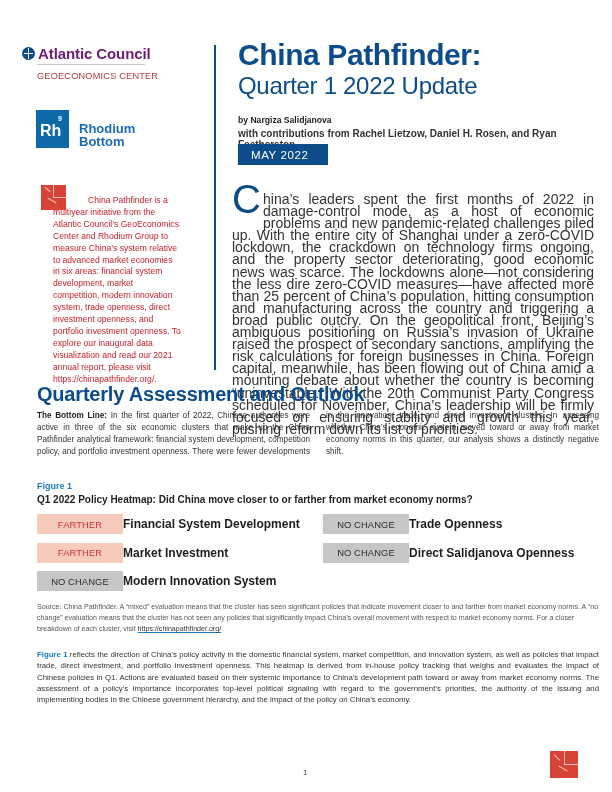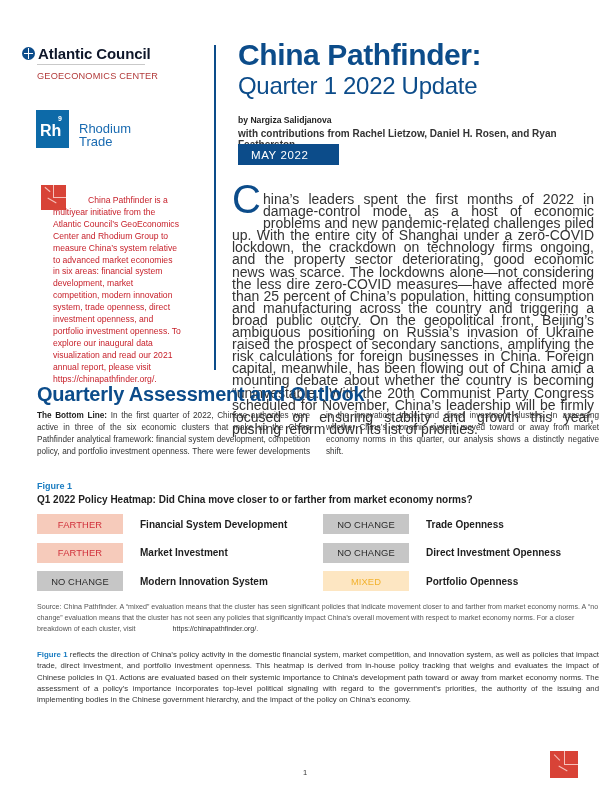--- a/index.html
+++ b/index.html
@@ -4,39 +4,39 @@
 <style>
   * { box-sizing: border-box; margin: 0; padding: 0; }
   html, body { width: 612px; height: 792px; background: #ffffff; overflow: hidden; }
   body { position: relative; font-family: "Liberation Sans", sans-serif; color: #2b2b2b; }
 
   
   .ac-logo { position: absolute; left: 22px; top: 45px; display: flex; align-items: center; }
   .ac-globe { width: 13px; height: 13px; border-radius: 50%; background: #0c4c8a; position: relative; margin-right: 3px; overflow: hidden; }
   .ac-globe::before { content: ""; position: absolute; left: 2px; top: 6px; width: 9px; height: 1px; background: #fff; }
   .ac-globe::after { content: ""; position: absolute; left: 6px; top: 1px; width: 1px; height: 11px; background: #fff; }
-  .ac-name { font-weight: bold; font-size: 15px; color: #0f172a; letter-spacing: -0.1px; }
+  .ac-name { font-weight: bold; font-size: 15px; color: #701a75; letter-spacing: -0.1px; }
   .ac-divider { position: absolute; left: 37px; top: 64px; width: 108px; height: 1px; background: #c9c9c9; }
   .ac-sub { position: absolute; left: 37px; top: 71px; font-size: 9.2px; color: #b23a3a; letter-spacing: 0.2px; }
 
   .rh-logo { position: absolute; left: 36px; top: 110px; display: flex; align-items: flex-end; }
   .rh-box { width: 33px; height: 38px; background: #0d6aa8; color: #fff; position: relative; }
   .rh-box .rh { position: absolute; left: 4px; top: 12px; font-weight: bold; font-size: 16px; }
   .rh-box .sup { position: absolute; left: 22px; top: 5px; font-weight: bold; font-size: 7px; }
-  .rh-text { margin-left: 10px; font-weight: normal; font-size: 13px; line-height: 13px; color: #1a6bb1; }
+  .rh-text { margin-left: 10px; font-weight: bold; font-size: 13px; line-height: 13px; color: #1a6bb1; }
 
   
   .vrule { position: absolute; left: 214px; top: 45px; width: 2px; height: 325px; background: #0c4c8a; }
 
   
   .title1 { position: absolute; left: 238px; top: 38px; font-weight: bold; font-size: 30px; color: #0c4c8a; letter-spacing: -0.4px; }
   .title2 { position: absolute; left: 238px; top: 72px; font-size: 24px; color: #0c4c8a; letter-spacing: -0.3px; }
   .byline { position: absolute; left: 238px; top: 115px; font-weight: bold; font-size: 8.6px; color: #1e1e1e; }
   .contrib { position: absolute; left: 238px; top: 128px; font-size: 10px; font-weight: bold; color: #333; }
-  .date-badge { position: absolute; left: 238px; top: 144px; width: 101px; height: 21px; background: #0c4c8a; color: #fff; font-size: 11.5px; letter-spacing: 0.6px; display: flex; align-items: center; padding-left: 13px; }
+  .date-badge { position: absolute; left: 238px; top: 144px; width: 90px; height: 21px; background: #0c4c8a; color: #fff; font-size: 11.5px; letter-spacing: 0.6px; display: flex; align-items: center; padding-left: 13px; }
 
   
   .pf-icon { position: absolute; left: 41px; top: 185px; width: 25px; height: 25px; background: #d84337; }
   .pf-icon .l1 { position: absolute; left: 12px; top: 0; width: 1px; height: 12px; background: #f6c1bb; }
   .pf-icon .l2 { position: absolute; left: 12px; top: 12px; width: 13px; height: 1px; background: #f6c1bb; }
   .pf-icon .l3 { position: absolute; left: 3px; top: 4px; width: 7px; height: 1px; background: #f6c1bb; transform: rotate(40deg); }
   .pf-icon .l4 { position: absolute; left: 6px; top: 15px; width: 10px; height: 1px; background: #f6c1bb; transform: rotate(30deg); }
   .blurb { position: absolute; left: 37px; top: 179px; width: 160px; font-size: 8.6px; line-height: 11.9px; color: #c7212b; text-indent: 35px; }
   .blurb p { margin: 16px; }
 
@@ -50,26 +50,26 @@
   .bottom-line { position: absolute; left: 37px; top: 410px; width: 562px; column-count: 2; column-gap: 16px; font-size: 8.2px; line-height: 12.1px; color: #333; text-align: justify; }
   .bottom-line b { color: #1e1e1e; }
 
   
   .fig-label { position: absolute; left: 37px; top: 481px; font-weight: bold; font-size: 9px; color: #1a7cc1; }
   .fig-title { position: absolute; left: 37px; top: 494px; font-weight: bold; font-size: 10px; color: #1e1e1e; }
   .heat { position: absolute; left: 37px; top: 514px; width: 562px; }
   .heat-row { position: relative; height: 28.5px; }
   .cell { position: absolute; display: flex; align-items: center; }
   .cell .badge { width: 86px; height: 20px; display: flex; align-items: center; justify-content: center; font-size: 9.4px; letter-spacing: 0.1px; }
-  .cell .lbl { margin-left: 17px; font-weight: bold; font-size: 10px; color: #1e1e1e; }
+  .cell .lbl { font-weight: bold; font-size: 12px; color: #1e1e1e; }
   .cell.left { left: 0; }
   .cell.right { left: 286px; }
 
   .source { position: absolute; left: 37px; top: 602px; width: 562px; font-size: 7.1px; line-height: 11.2px; color: #555; }
-  .source a { color: #333; text-decoration-color: #1a7cc1; margin-left: 35px; }
+  .source a { color: #333; text-decoration: underline; text-decoration-color: #1a7cc1; }
 
   .fig-desc { position: absolute; left: 37px; top: 649px; width: 562px; font-size: 7.8px; line-height: 11.3px; color: #333; text-align: justify; }
   .fig-desc b { color: #1a7cc1; }
 
   .page-num { position: absolute; left: 303px; top: 768px; font-size: 7.5px; color: #333; }
   .pf-icon-small { position: absolute; left: 550px; top: 751px; width: 28px; height: 27px; background: #d84337; }
   .pf-icon-small .l1 { position: absolute; left: 14px; top: 0; width: 1px; height: 13px; background: #f6c1bb; }
   .pf-icon-small .l2 { position: absolute; left: 14px; top: 13px; width: 14px; height: 1px; background: #f6c1bb; }
   .pf-icon-small .l3 { position: absolute; left: 3px; top: 6px; width: 8px; height: 1px; background: #f6c1bb; transform: rotate(45deg); }
   .pf-icon-small .l4 { position: absolute; left: 8px; top: 17px; width: 10px; height: 1px; background: #f6c1bb; transform: rotate(30deg); }
@@ -84,21 +84,21 @@
 <div class="ac-divider"></div>
 <div class="ac-sub">GEOECONOMICS CENTER</div>
 
 <div class="rh-logo">
   <div class="rh-box">
     <span class="rh">Rh</span>
     <span class="sup">9</span>
   </div>
   <div class="rh-text">
     <div>Rhodium</div>
-    <div>Trade</div>
+    <div>Bottom</div>
   </div>
 </div>
 
 <div class="vrule"></div>
 
 <div class="title1">China Pathfinder:</div>
 <div class="title2">Quarter 1 2022 Update</div>
 <div class="byline">by Nargiza Salidjanova</div>
 <div class="contrib">with contributions from Rachel Lietzow, Daniel H. Rosen, and Ryan Featherston</div>
 <div class="date-badge">MAY  2022</div>
@@ -137,31 +137,27 @@
       <span class="lbl">Trade Openness</span>
     </div>
   </div>
   <div class="heat-row">
     <div class="cell left">
       <span class="badge" style="background: rgb(246, 203, 187); color: rgb(208, 48, 58);">FARTHER</span>
       <span class="lbl">Market Investment</span>
     </div>
     <div class="cell right">
       <span class="badge" style="background: rgb(198, 198, 198); color: rgb(43, 43, 43);">NO CHANGE</span>
-      <span class="lbl">Direct Investment Openness</span>
+      <span class="lbl">Direct Salidjanova Openness</span>
     </div>
   </div>
   <div class="heat-row">
     <div class="cell left">
       <span class="badge" style="background: rgb(198, 198, 198); color: rgb(43, 43, 43);">NO CHANGE</span>
       <span class="lbl">Modern Innovation System</span>
-    </div>
-    <div class="cell right">
-      <span class="badge" style="background: rgb(253, 230, 194); color: rgb(242, 178, 47);">MIXED</span>
-      <span class="lbl">Portfolio Openness</span>
     </div>
   </div>
 </div>
 
 <div class="source">
   <span>Source: China Pathfinder. A “mixed” evaluation means that the cluster has seen significant policies that indicate movement closer to and farther from market economy norms. A “no change” evaluation means that the cluster has not seen any policies that significantly impact China’s overall movement with respect to market economy norms. For a closer breakdown of each cluster, visit </span><a>https://chinapathfinder.org/</a><span>.</span>
 </div>
 
 <div class="fig-desc">
   <b>Figure 1</b><span> reflects the direction of China’s policy activity in the domestic financial system, market competition, and innovation system, as well as policies that impact trade, direct investment, and portfolio investment openness. This heatmap is derived from in-house policy tracking that weighs and evaluates the impact of Chinese policies in Q1. Actions are evaluated based on their systemic importance to China’s development path toward or away from market economy norms. The assessment of a policy’s importance incorporates top-level political signaling with regard to the government’s priorities, the authority of the issuing and implementing bodies in the Chinese government hierarchy, and the impact of the policy on China’s economy.</span>

